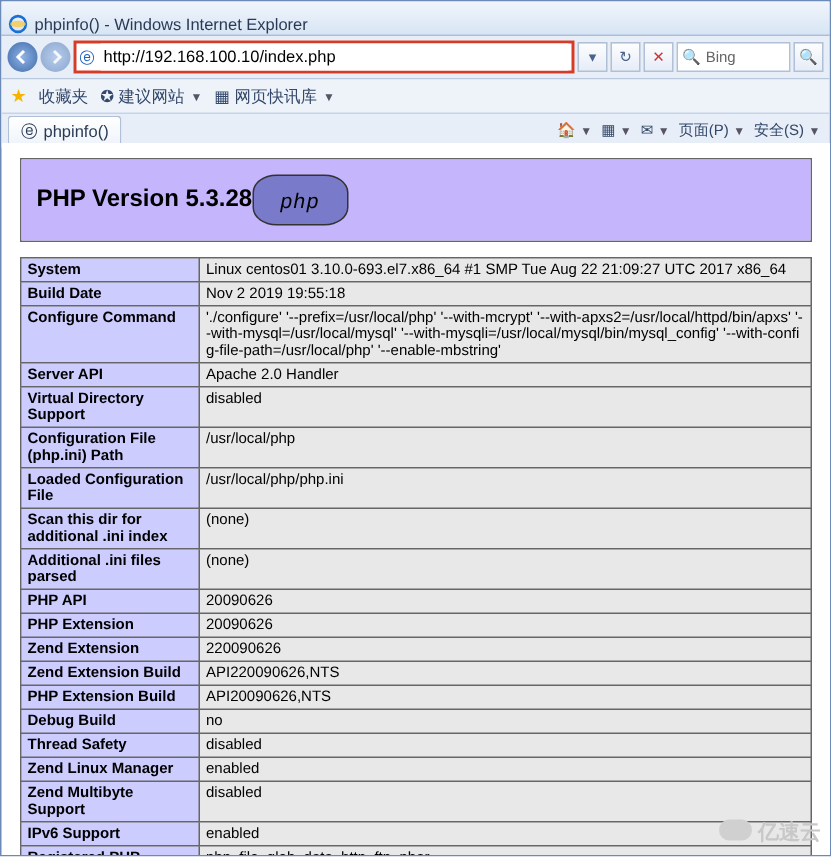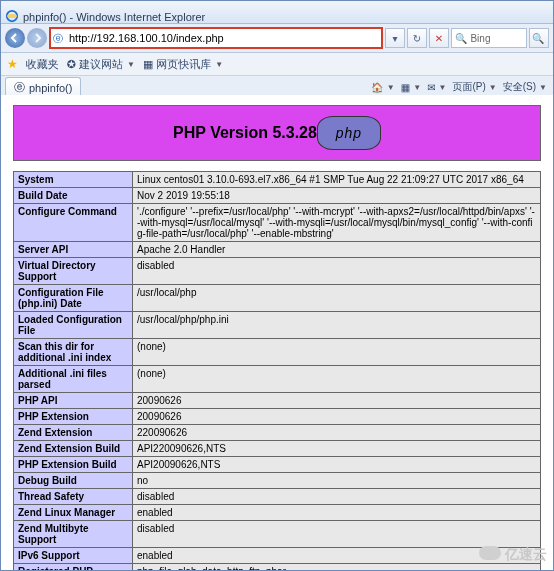--- a/index.html
+++ b/index.html
@@ -18,21 +18,21 @@
   .favrow .star{color:#f5b400;font-size:12px}
   .favlink{display:flex;align-items:center;gap:3px;color:#33486a}
   .dd{color:#556;margin-left:1px;font-size:8px}
   .tabrow{height:22px;display:flex;align-items:center;background:#e8eef7;border-bottom:1px solid #b9c8dd;padding-left:4px}
   .tab{height:20px;background:linear-gradient(#fff,#eef3fa);border:1px solid #b0c0d6;border-bottom:none;padding:0 8px;display:flex;align-items:center;gap:4px;font-size:11px;color:#2a3a55;border-radius:3px 3px 0 0}
   .tab-spacer{flex:1}
   .tool-cluster{display:flex;align-items:center;gap:6px;padding-right:6px;font-size:10px;color:#33486a}
   .tool-cluster span{display:flex;align-items:center;gap:2px}
   .content-area{position:absolute;top:94px;bottom:0;left:0;right:0;overflow:auto;background:#fff}
   .php-wrap{margin:10px 12px;border:1px solid #666}
-  .php-header{background:#d946ef;padding:10px;display:flex;align-items:center;justify-content:center}
+  .php-header{background:#c4b5fd;padding:10px;display:flex;align-items:center;justify-content:flex-start}
   .php-header h1{margin:0;font-size:16px;font-weight:bold;color:#000;font-family:Arial}
   .php-logo{width:62px;height:32px;background:#7a7acb;border-radius:16px/12px;display:flex;align-items:center;justify-content:center;color:#000;font-weight:normal;font-size:14px;border:1px solid #333;font-style:italic;letter-spacing:1px}
   table.info{width:calc(100% - 24px);margin:8px 12px;border-collapse:collapse;font-size:10px;font-family:Arial}
   table.info td{border:1px solid #666;padding:2px 4px;vertical-align:top}
   table.info td.k{background:#ccccff;font-weight:bold;width:110px}
   table.info td.v{background:#e8e8e8;word-break:break-all}
   .watermark{position:absolute;right:6px;bottom:6px;font-size:14px;color:#c8c8c8;font-weight:bold;display:flex;align-items:flex-start;gap:4px}
   .cloud{width:22px;height:14px;background:#d0d0d0;border-radius:8px;position:relative}
   svg{display:block}
 </style>
@@ -153,21 +153,21 @@
           </tr>
           <tr>
             <td class="k">Server API</td>
             <td class="v">Apache 2.0 Handler</td>
           </tr>
           <tr>
             <td class="k">Virtual Directory Support</td>
             <td class="v">disabled</td>
           </tr>
           <tr>
-            <td class="k">Configuration File (php.ini) Date</td>
+            <td class="k">Configuration File (php.ini) Path</td>
             <td class="v">/usr/local/php</td>
           </tr>
           <tr>
             <td class="k">Loaded Configuration File</td>
             <td class="v">/usr/local/php/php.ini</td>
           </tr>
           <tr>
             <td class="k">Scan this dir for additional .ini index</td>
             <td class="v">(none)</td>
           </tr>

